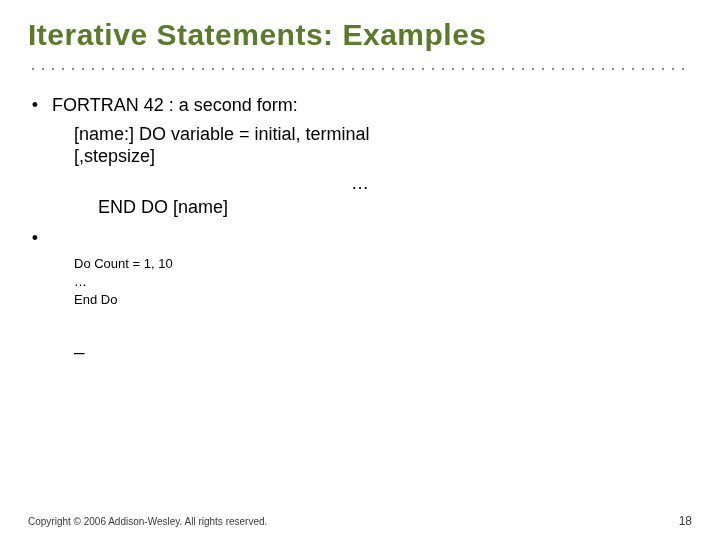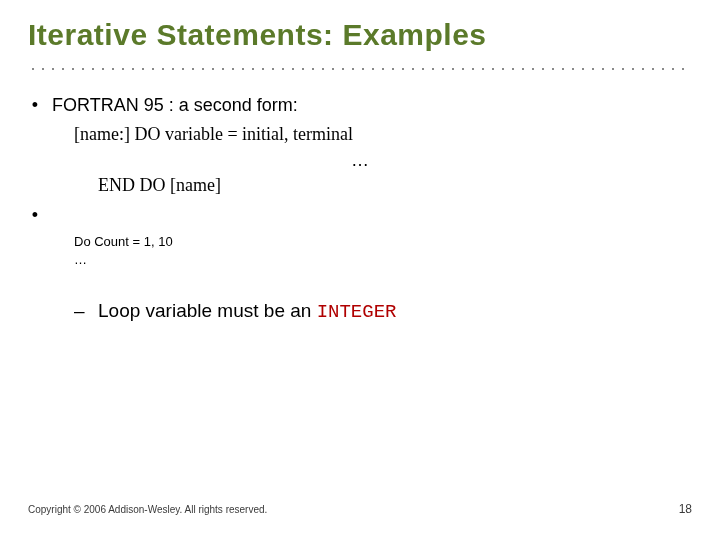--- a/index.html
+++ b/index.html
@@ -41,21 +41,21 @@
   .bullet {
     display: flex;
     gap: 10px;
     margin-bottom: 6px;
   }
   .bdot {
     width: 14px;
     text-align: center;
   }
   .code {
-    font-family: Liberation Serif, serif;
+    font-family: Liberation Sans, sans-serif;
     white-space: pre;
   }
   .ind1 { padding-left: 46px; }
   .ind2 { padding-left: 70px; }
   .center-ell {
     text-align: center;
     width: 100%;
     margin: 4px 0 2px 0;
   }
   .example-block {
@@ -74,21 +74,21 @@
   }
   .dash {
     width: 14px;
   }
   .kw {
     font-family: "Courier New", Courier, monospace;
     color: #b00000;
   }
   .footer {
     position: absolute;
-    bottom: 24px;
+    bottom: 12px;
     left: 28px;
     right: 28px;
     display: flex;
     justify-content: space-between;
     align-items: baseline;
     font-size: 10px;
     color: #3a3a3a;
   }
   .page-num {
     font-size: 12px;
@@ -99,41 +99,40 @@
 
 <div class="slide">
 
   <div class="title">Iterative Statements: Examples</div>
   <div class="divider"></div>
 
   <div class="body">
 
     <div class="bullet">
       <span class="bdot">•</span>
-      <span>FORTRAN 95 : a second form:</span>
+      <span>FORTRAN 42 : a second form:</span>
     </div>
 
     <div class="ind1 code">[name:] DO variable = initial, terminal</div>
+    <div class="ind1 code">[,stepsize]</div>
     <div class="center-ell">…</div>
     <div class="ind2 code">END DO [name]</div>
 
     <div class="bullet" style="margin-top:8px;">
       <span class="bdot">•</span>
     </div>
 
     <div class="example-block">
       <div>Do Count  =  1, 10</div>
       <div>  …</div>
+      <div>End Do</div>
     </div>
 
     <div class="sub-bullet">
       <span class="dash">–</span>
-      <span>
-        <span>Loop variable must be an </span><span class="kw">INTEGER</span>
-      </span>
     </div>
 
   </div>
 
   <div class="footer">
     <span>Copyright © 2006 Addison-Wesley. All rights reserved.</span>
     <span class="page-num">18</span>
   </div>
 
 </div>

